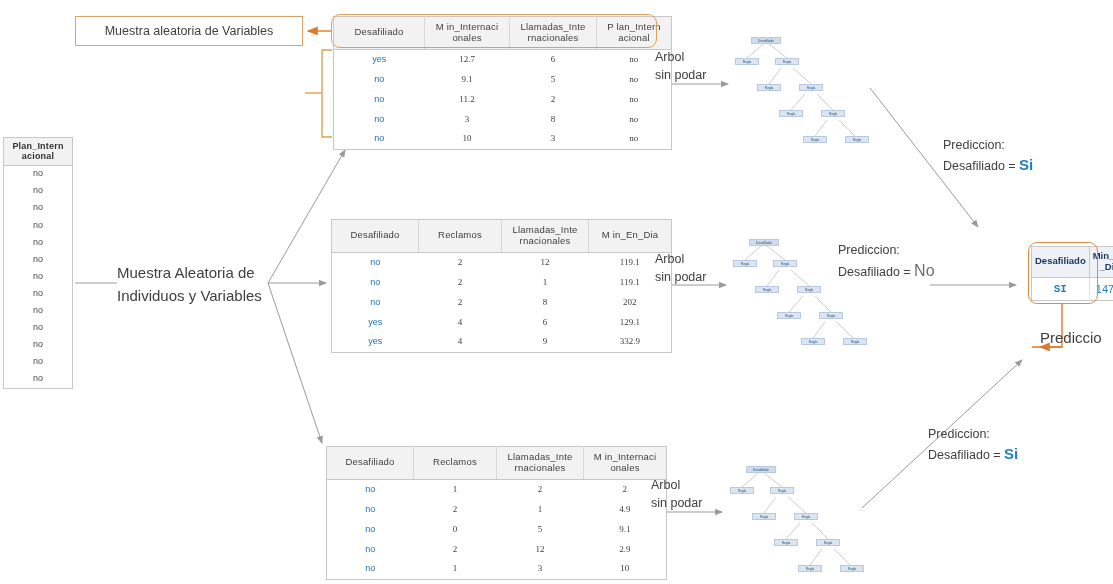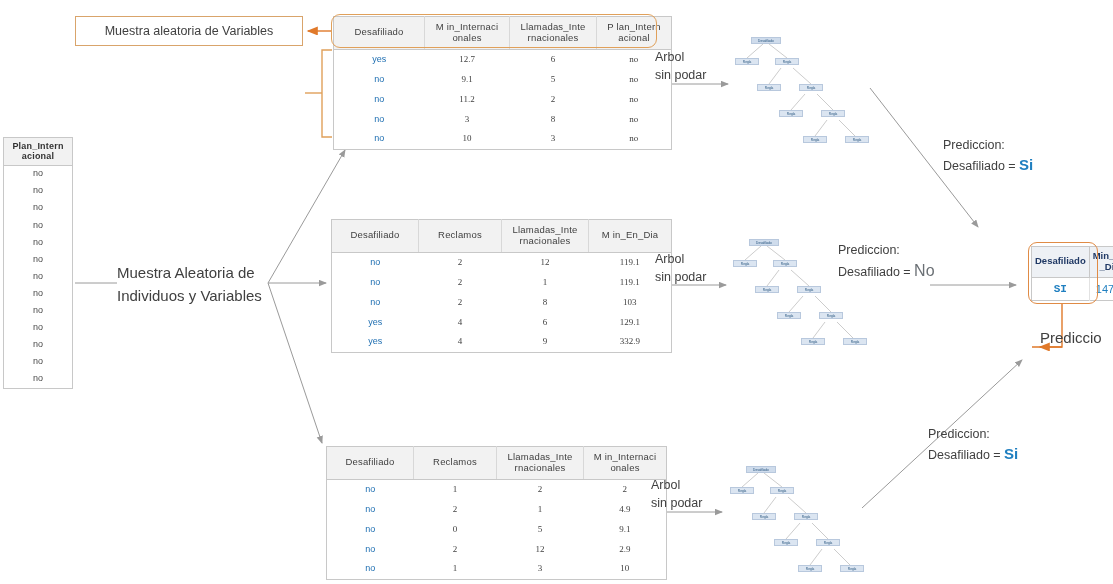--- a/index.html
+++ b/index.html
@@ -297,21 +297,21 @@
       <tr>
           <td>no</td>
           <td class="num">2</td>
           <td class="num">1</td>
           <td class="num">119.1</td>
         </tr>
       <tr>
           <td>no</td>
           <td class="num">2</td>
           <td class="num">8</td>
-          <td class="num">103</td>
+          <td class="num">202</td>
         </tr>
       <tr>
           <td>yes</td>
           <td class="num">4</td>
           <td class="num">6</td>
           <td class="num">129.1</td>
         </tr>
       <tr>
           <td>yes</td>
           <td class="num">4</td>

